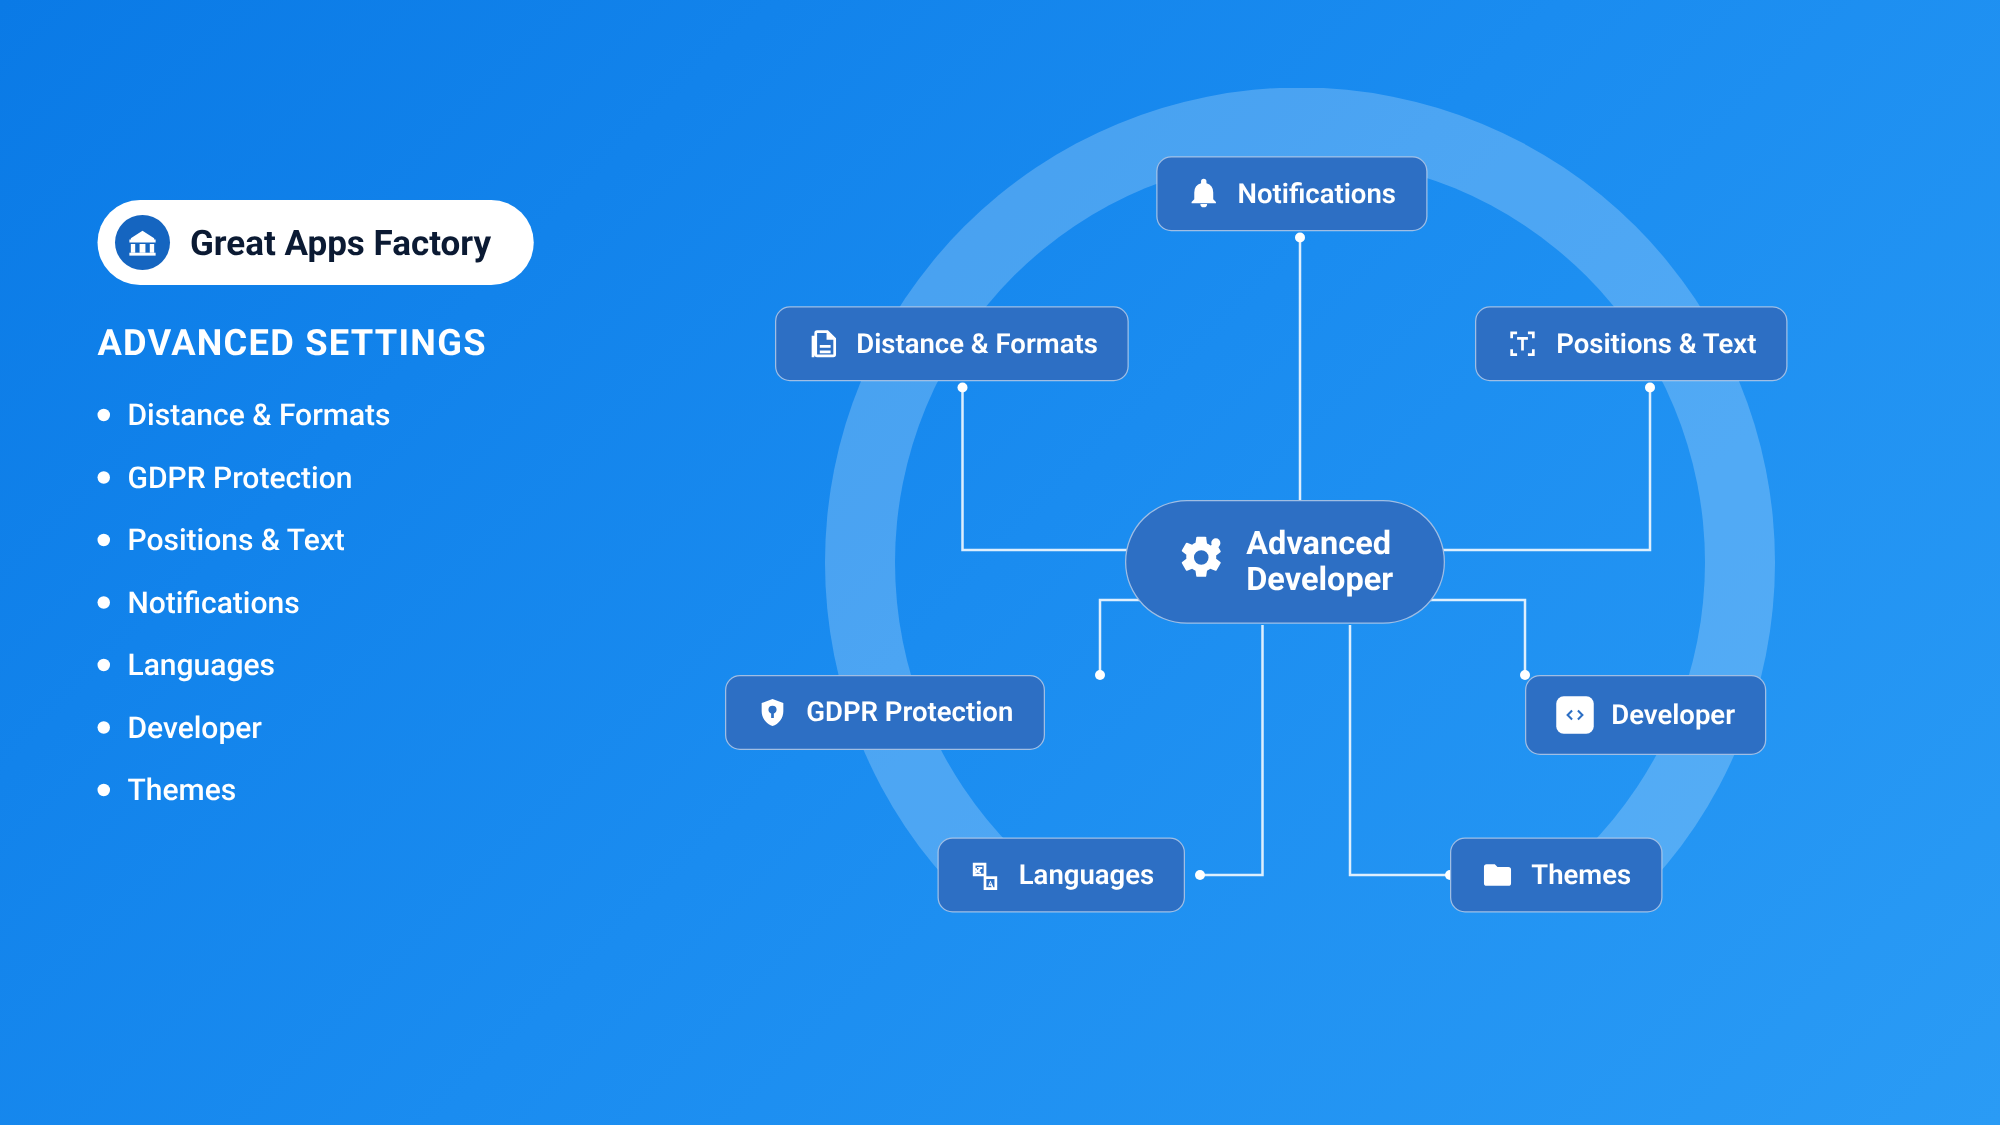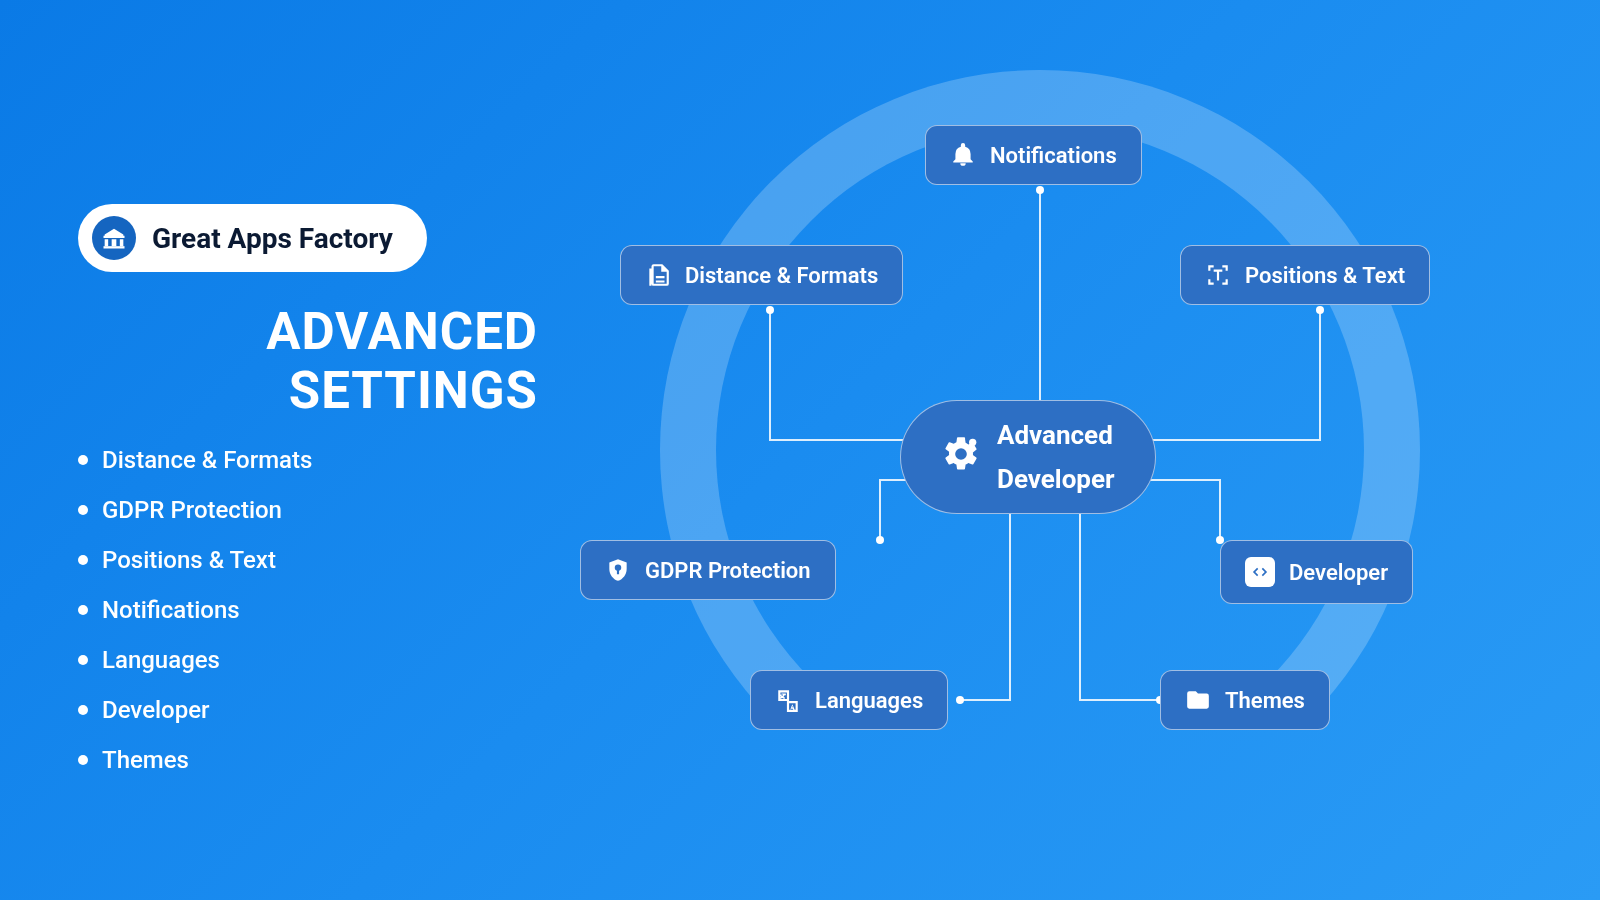--- a/index.html
+++ b/index.html
@@ -8,21 +8,20 @@
     background: linear-gradient(135deg, #0a7ae6 0%, #1a8cf0 50%, #2a9bf5 100%);
     color: #fff;
     position: relative;
   }
   
   .left-panel {
     position: absolute;
     left: 78px;
     top: 160px;
     width: 460px;
-    margin-top: 44px;
   }
   .brand-pill {
     display: inline-flex;
     align-items: center;
     background: #fff;
     border-radius: 999px;
     padding: 12px 34px 12px 14px;
     gap: 16px;
   }
   .brand-logo {
@@ -32,25 +31,24 @@
     display: flex; align-items: center; justify-content: center;
   }
   .brand-logo svg { width: 28px; height: 28px; }
   .brand-name {
     color: #0b1a33;
     font-weight: 700;
     font-size: 28px;
   }
   .left-title {
     margin-top: 30px;
-    font-size: 51px;
+    font-size: 29px;
     font-weight: 700;
     letter-spacing: 1px;
     color: #fff;
-    text-align: right;
   }
   .bullet-list {
     margin-top: 26px;
     list-style: none;
   }
   .bullet-list li {
     display: flex;
     align-items: center;
     gap: 14px;
     font-size: 24px;
@@ -122,21 +120,21 @@
     background: #2d6fc4;
     border: 1.5px solid rgba(255,255,255,0.55);
     border-radius: 999px;
     padding: 20px 40px;
     color: #fff;
     font-size: 26px;
     font-weight: 700;
     line-height: 1.1;
   }
   .center-node .icon svg { width: 40px; height: 40px; fill:#fff;}
-  .center-text { display:flex; flex-direction:column;gap:15px; }
+  .center-text { display:flex; flex-direction:column; }
 </style>
 </head>
 <body>
 
 <div class="left-panel">
   <div class="brand-pill">
     <span class="brand-logo">
       <svg viewBox="0 0 24 24">
           <path fill="#fff" d="M3 10h18v2H3zM4 13h3v6H4zM10 13h4v6h-4zM17 13h3v6h-3zM4 9l8-5 8 5v1H4z"></path>
           <rect x="3" y="19" width="18" height="2" fill="#fff"></rect>

